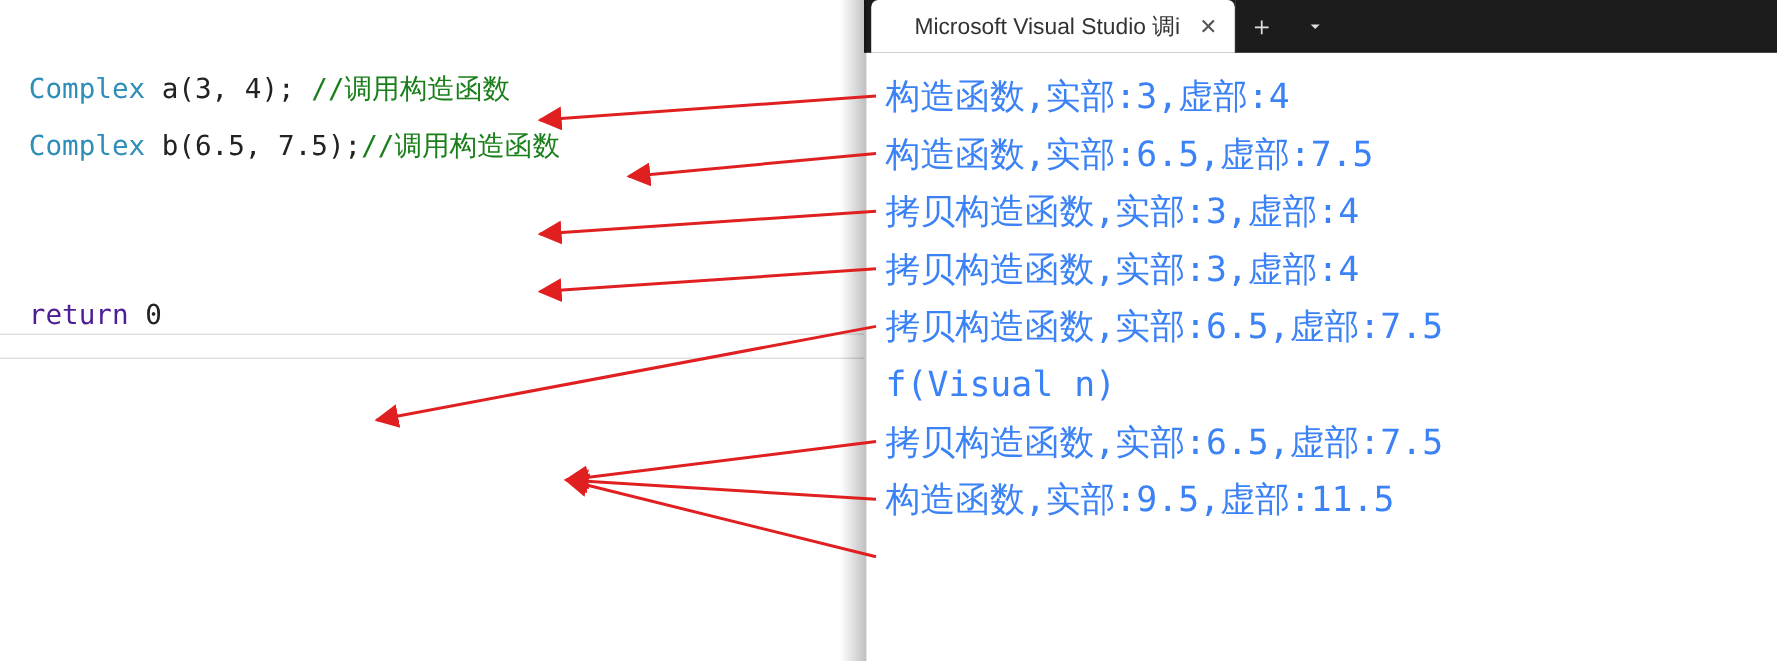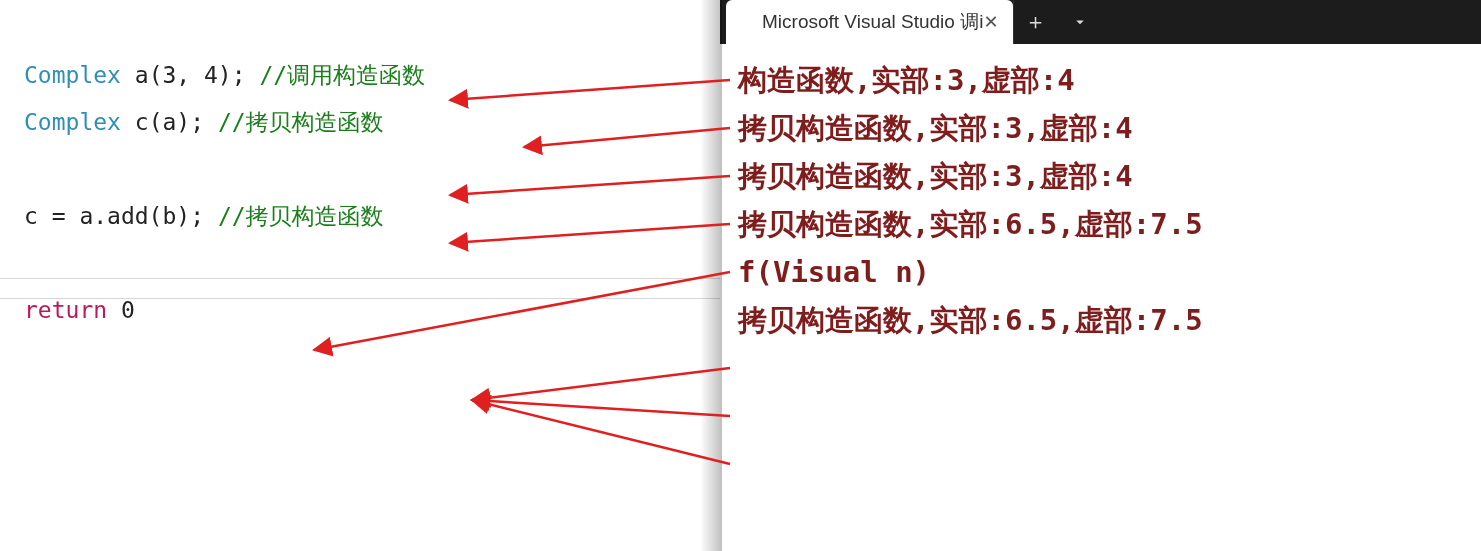--- a/index.html
+++ b/index.html
@@ -3,47 +3,46 @@
 <meta charset="utf-8">
 <style>
   html,body{margin:0;padding:0;width:1481px;height:551px;background:#fff;font-family:Consolas,"Microsoft YaHei","Segoe UI",monospace;overflow:hidden;}
   .root{position:relative;width:1481px;height:551px;}
   
   .editor{position:absolute;left:0;top:0;width:720px;height:551px;box-sizing:border-box;padding:52px 0 0 24px;font-size:23px;line-height:47px;}
   .editor .row{white-space:pre;}
   .kw{color:#2f8eb8;}       
   .id{color:#222;}          
   .cm{color:#1a7f1a;}       
-  .ret{color:#be185d;}      
+  .ret{color:#4c1d95;}      
   .editor .spacer{height:47px;}
   .editor .hr{position:absolute;left:0;width:720px;height:1px;background:#d8d8d8;}
   
   .console{position:absolute;left:720px;top:0;width:761px;height:551px;background:#fff;box-sizing:border-box;}
   .tabbar{height:44px;background:#1c1c1c;display:flex;align-items:stretch;}
-  .tab{background:#fff;color:#333;font-family:"Segoe UI","Microsoft YaHei",sans-serif;font-size:19px;display:flex;align-items:center;padding:0 14px 0 36px;gap:0;position:relative;margin-left:6px;border-top-left-radius:6px;border-top-right-radius:6px;}
+  .tab{background:#fff;color:#333;font-family:"Segoe UI","Microsoft YaHei",sans-serif;font-size:19px;display:flex;align-items:center;padding:0 14px 0 36px;gap:16px;position:relative;margin-left:6px;border-top-left-radius:6px;border-top-right-radius:6px;}
   .tab .x{font-size:18px;color:#555;cursor:pointer;}
   .tbtn{width:44px;display:flex;align-items:center;justify-content:center;color:#ddd;font-size:22px;cursor:pointer;}
   .tbtn.plus{border-left:1px solid #333;}
   .tbtn.chev svg{width:18px;height:18px;fill:#ddd;}
-  .out{padding:12px 12px 12px 18px;font-size:29px;line-height:48px;color:#7f1d1d;font-family:Consolas,"Microsoft YaHei",monospace;font-weight:700;}
+  .out{padding:12px 12px 12px 18px;font-size:29px;line-height:48px;color:#3b82f6;font-family:Consolas,"Microsoft YaHei",monospace;font-weight:400;}
   .out div{white-space:pre;}
   
   .shadow{position:absolute;left:700px;top:0;width:22px;height:551px;background:linear-gradient(to right,rgba(0,0,0,0) 0%,rgba(0,0,0,0.25) 100%);pointer-events:none;}
   
   svg.arrows{position:absolute;left:0;top:0;width:1481px;height:551px;pointer-events:none;}
 </style>
 </head>
 <body>
 <div class="root">
 
   <div class="editor">
     <div class="row"><span class="kw">Complex </span><span class="id">a(3, 4); </span><span class="cm">//调用构造函数</span></div>
-    <div class="row"><span class="kw">Complex </span><span class="id">c(a); </span><span class="cm">//拷贝构造函数</span></div>
+    <div class="row"><span class="kw">Complex </span><span class="id">b(6.5, 7.5);</span><span class="cm">//调用构造函数</span></div>
     <div class="spacer"></div>
-    <div class="row"><span class="id">c = a.add(b); </span><span class="cm">//拷贝构造函数</span></div>
     <div class="spacer"></div>
     <div class="row"><span class="ret">return </span><span class="id">0</span></div>
     <div class="hr" style="top:278px"></div>
     <div class="hr" style="top:298px"></div>
   </div>
 
   <div class="console">
     <div class="tabbar">
       <div class="tab">
         <span>Microsoft Visual Studio 调i</span>
@@ -51,25 +50,27 @@
       </div>
       <div class="tbtn plus">＋</div>
       <div class="tbtn chev">
         <svg viewBox="0 0 24 24">
             <path d="M7 10l5 5 5-5z"></path>
           </svg>
       </div>
     </div>
     <div class="out">
       <div>构造函数,实部:3,虚部:4</div>
+      <div>构造函数,实部:6.5,虚部:7.5</div>
       <div>拷贝构造函数,实部:3,虚部:4</div>
       <div>拷贝构造函数,实部:3,虚部:4</div>
       <div>拷贝构造函数,实部:6.5,虚部:7.5</div>
       <div>f(Visual n)</div>
       <div>拷贝构造函数,实部:6.5,虚部:7.5</div>
+      <div>构造函数,实部:9.5,虚部:11.5</div>
     </div>
   </div>
 
   <div class="shadow"></div>
 
   <svg class="arrows">
     <defs>
       <marker id="ah" viewBox="0 0 10 10" refX="9" refY="5" markerWidth="8" markerHeight="8" orient="auto-start-reverse">
         <path d="M0,0 L10,5 L0,10 z" fill="#e02020"></path>
       </marker>

